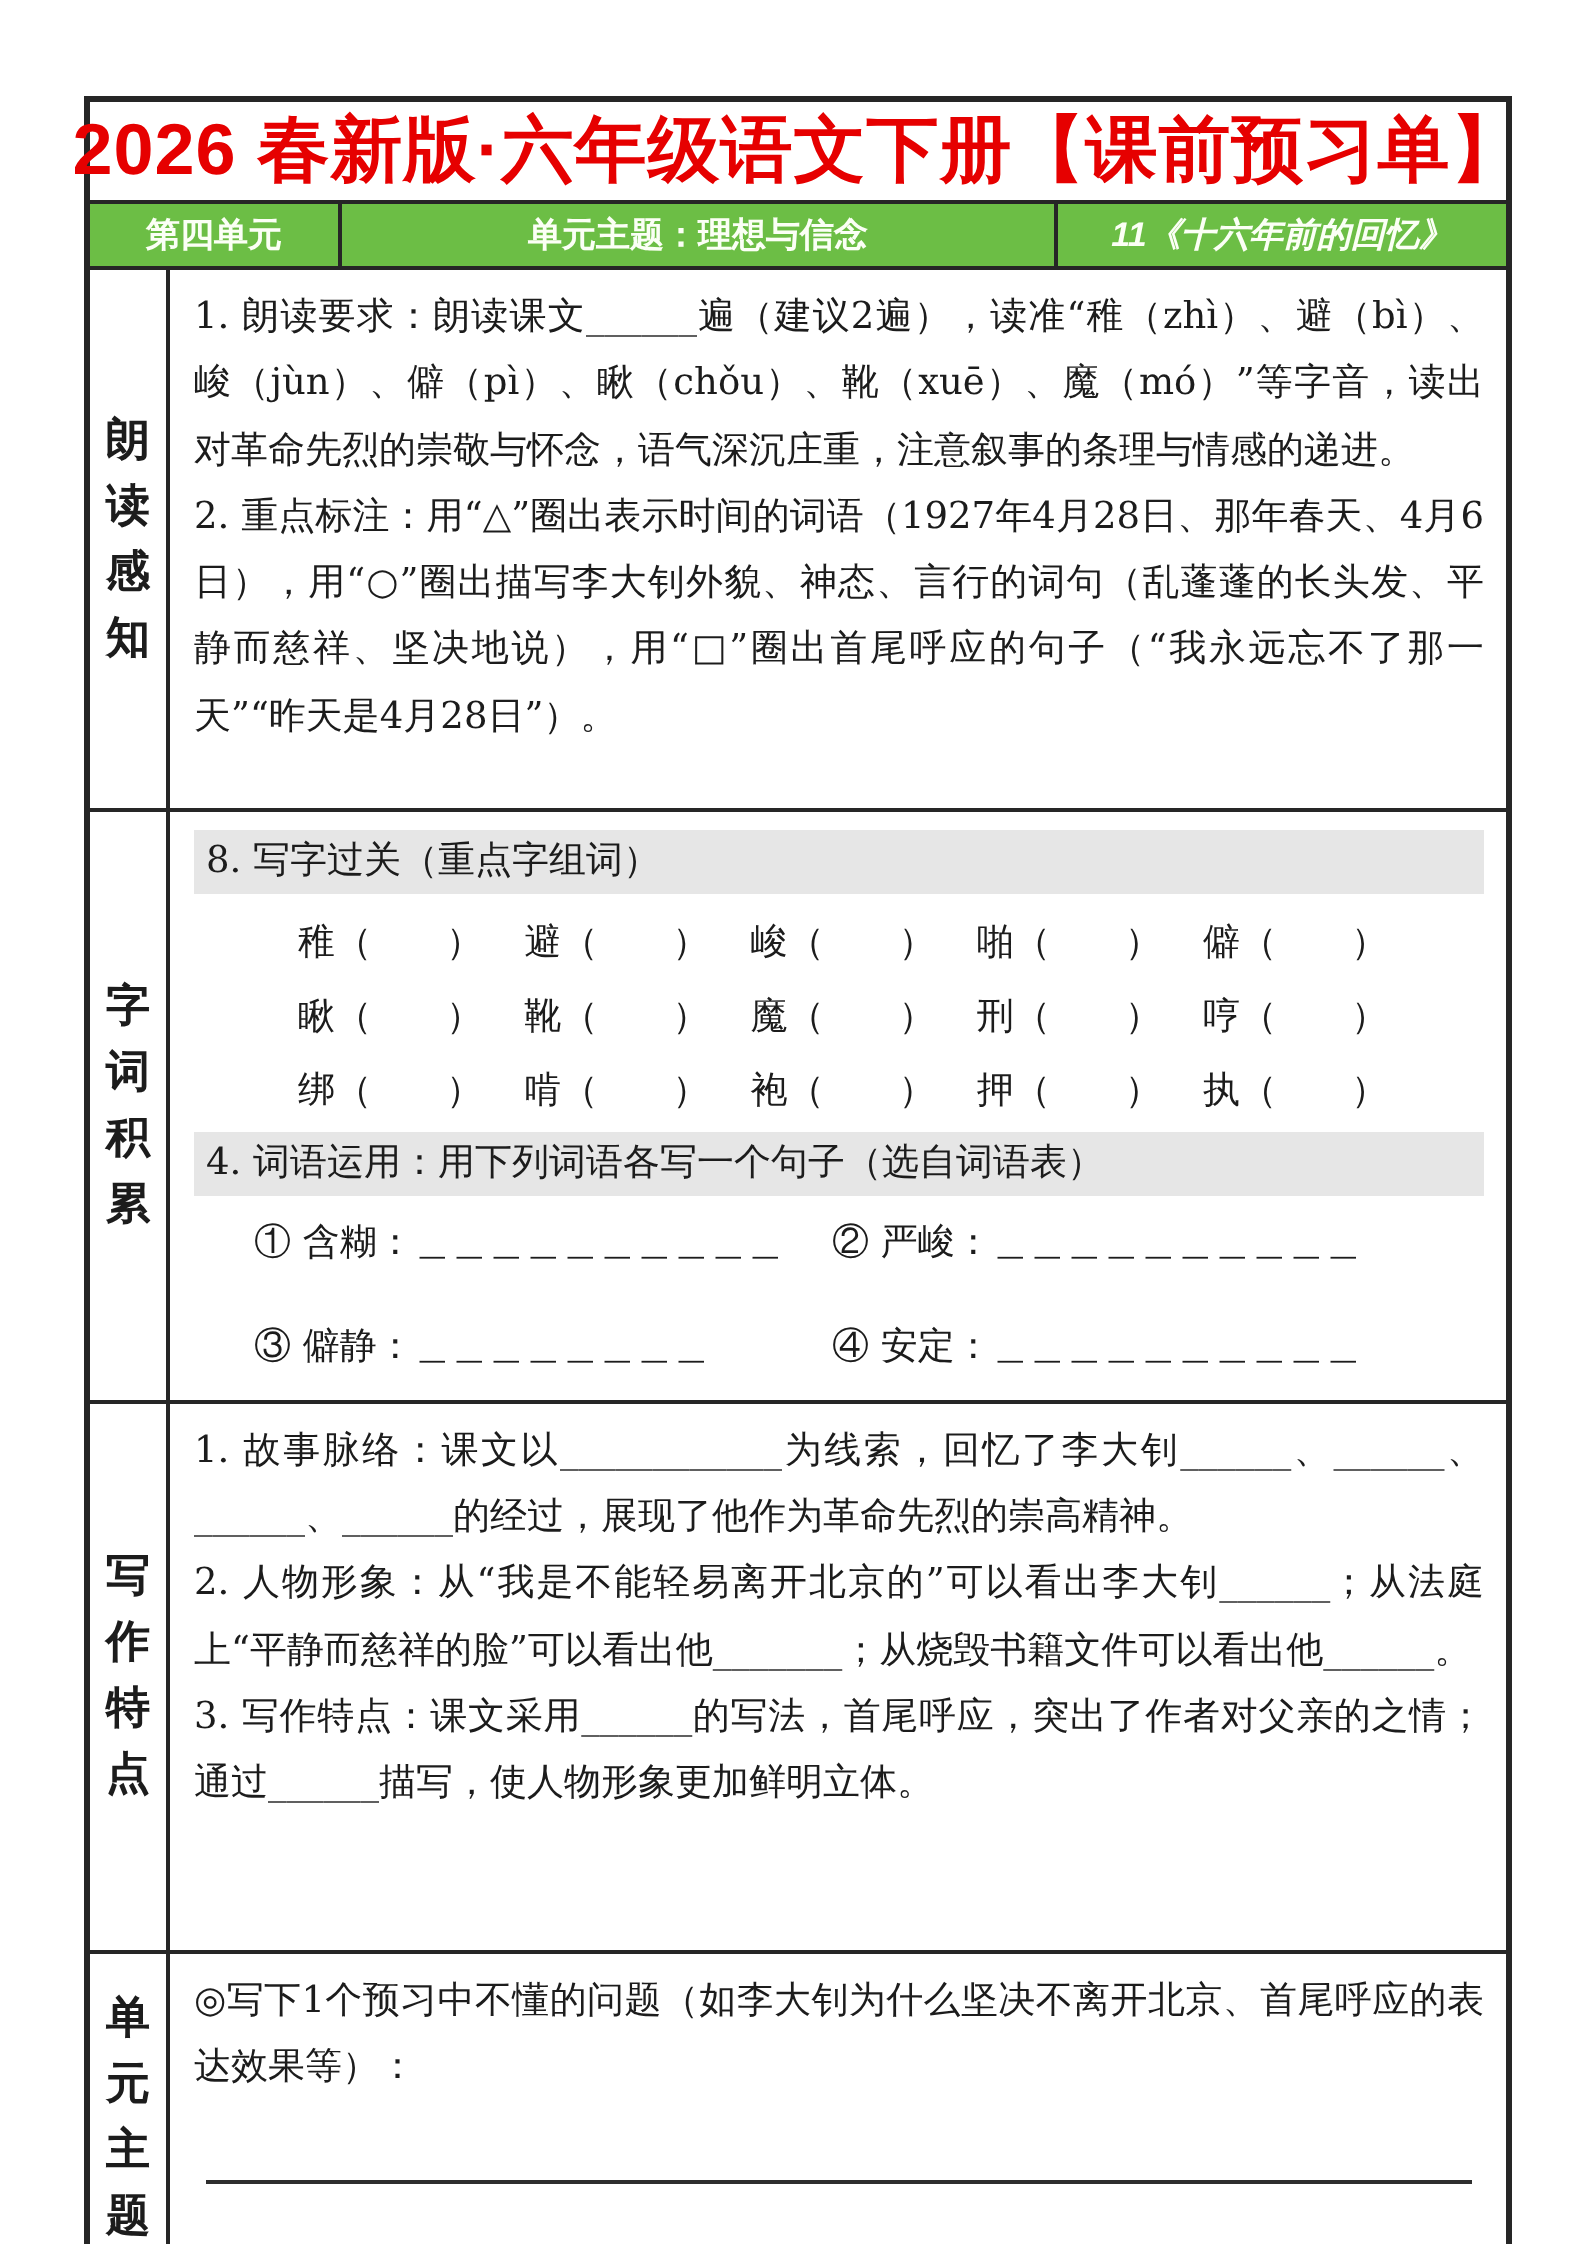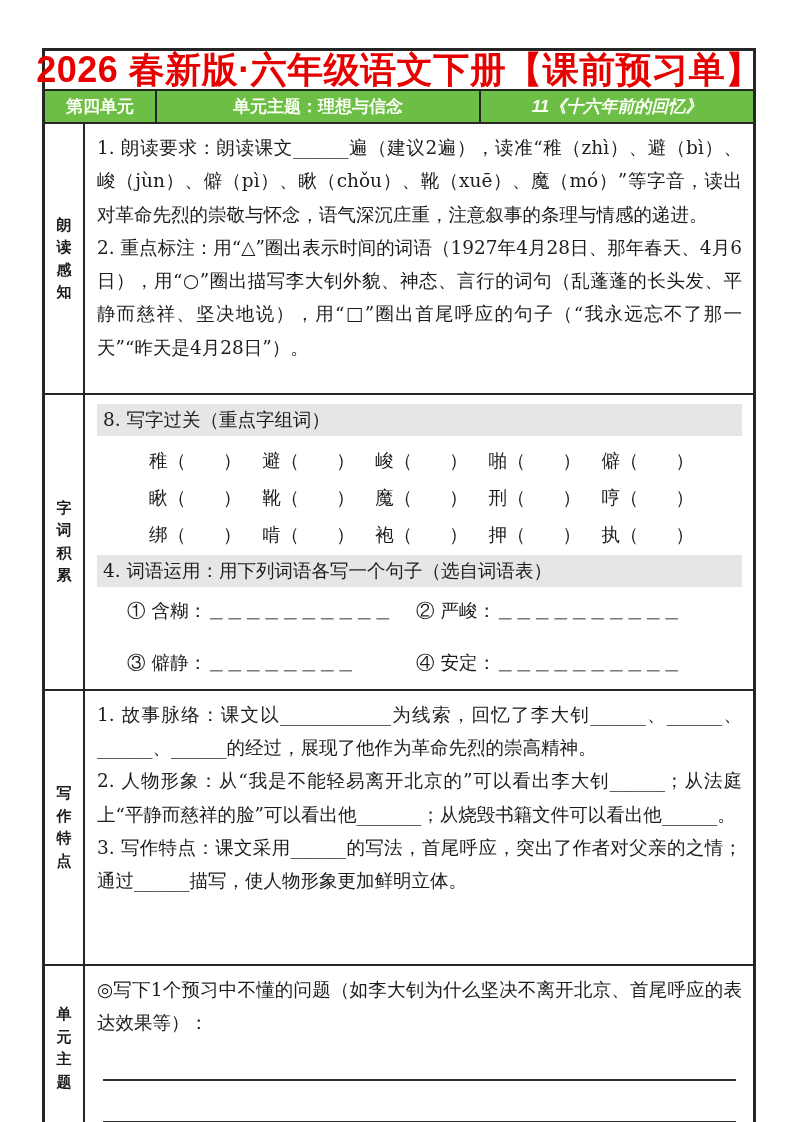--- a/index.html
+++ b/index.html
@@ -12,21 +12,21 @@
   }
   .sheet {
     position: absolute;
     left: 42px; top: 48px;
     width: 714px;
     border: 3px solid #262626;
     background: #ffffff;
   }
   
   .title-row {
-    height: 40px;
+    height: 51px;
     display: flex; align-items: center; justify-content: center;
     background: #ffffff;
     border-bottom: 2px solid #262626;
   }
   .title-row h1 {
     font-family: "Liberation Sans", "DejaVu Sans", sans-serif;
     font-weight: 900;
     font-size: 36px;
     letter-spacing: 0.5px;
     color: #e60000;
@@ -40,39 +40,39 @@
     border-bottom: 2px solid #262626;
     font-family: "Liberation Sans", "DejaVu Sans", sans-serif;
     font-weight: bold;
     font-size: 17px;
     color: #fbfff5;
   }
   .unit-bar .cell {
     display: flex; align-items: center; justify-content: center;
     height: 100%;
   }
-  .unit-bar .c1 { width: 112px; border-right: 2px solid #262626; }
-  .unit-bar .c2 { width: 324px; border-right: 2px solid #262626; }
+  .unit-bar .c1 { width: 126px; border-right: 2px solid #262626; }
+  .unit-bar .c2 { width: 358px; border-right: 2px solid #262626; }
   .unit-bar .c3 { flex: 1; font-style: italic; }
   
   .section {
     display: flex;
     border-bottom: 2px solid #262626;
   }
   .section:last-child { border-bottom: none; }
   .side-label {
     width: 40px;
     border-right: 2px solid #262626;
     display: flex; align-items: center; justify-content: center;
     flex: 0 0 40px;
   }
   .side-label span {
     display: block;
     width: 1.05em;
-    font-size: 15px;
+    font-size: 22px;
     font-weight: bold;
     line-height: 1.5;
     word-break: break-all;
     text-align: center;
     font-family: "DejaVu Serif", "Liberation Serif", serif;
   }
   .content {
     flex: 1;
     padding: 7px 11px 8px 12px;
     overflow: hidden;

